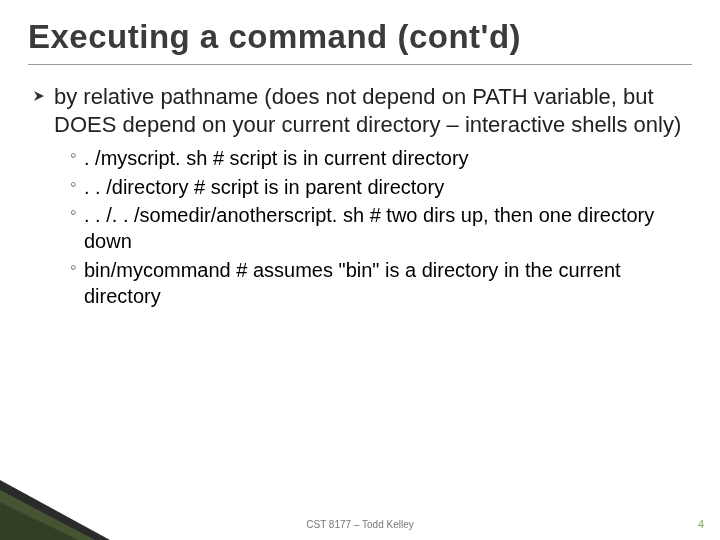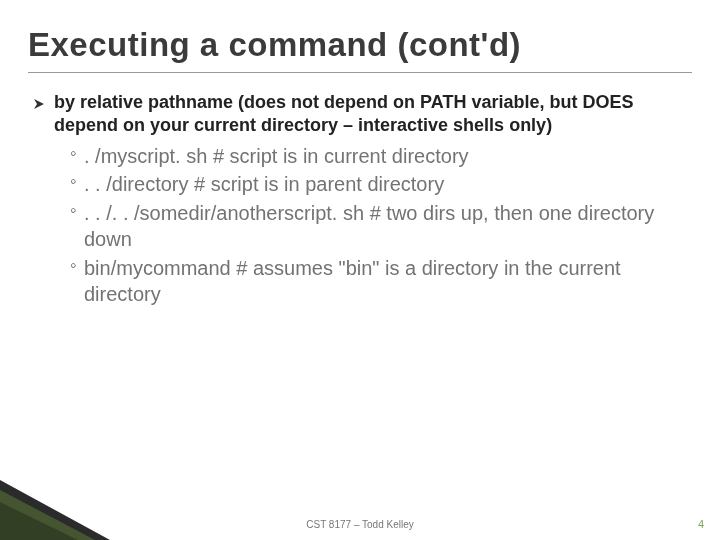--- a/index.html
+++ b/index.html
@@ -18,44 +18,43 @@
     position: relative;
     box-sizing: border-box;
     padding: 18px 28px 0 28px;
   }
   .title {
     font-family: "Trebuchet MS", "Lucida Sans Unicode", sans-serif;
     font-size: 33px;
     font-weight: bold;
     color: #3b3b3b;
     letter-spacing: 0.5px;
-    margin: 8px 0 8px 0;
+    margin: 0 0 8px 0;
   }
   .title-underline {
     height: 1px;
     background: #999;
     margin: 0 0 18px 0;
     width: 100%;
   }
   .content {
     padding-left: 6px;
   }
   ul.main {
     list-style: none;
     margin: 0;
     padding: 0;
   }
   ul.main > li {
     position: relative;
     padding-left: 20px;
-    font-size: 18px;
+    font-size: 22px;
     line-height: 1.28;
     color: #222;
     margin-bottom: 2px;
-    font-weight: bold;
   }
   ul.main > li::before {
     content: "";
     position: absolute;
     left: 0;
     top: 8px;
     width: 10px;
     height: 10px;
     background: #333;
     clip-path: polygon(0 0, 100% 50%, 0 100%, 30% 50%);
@@ -63,21 +62,21 @@
   ul.sub {
     list-style: none;
     margin: 6px 0 0 0;
     padding: 0 0 0 36px;
   }
   ul.sub > li {
     position: relative;
     padding-left: 14px;
     font-size: 20px;
     line-height: 1.32;
-    color: #737373;
+    color: #000000;
     margin-bottom: 2px;
   }
   ul.sub > li::before {
     content: "◦";
     position: absolute;
     left: 0;
     top: -1px;
     font-size: 18px;
     color: #555;
   }

